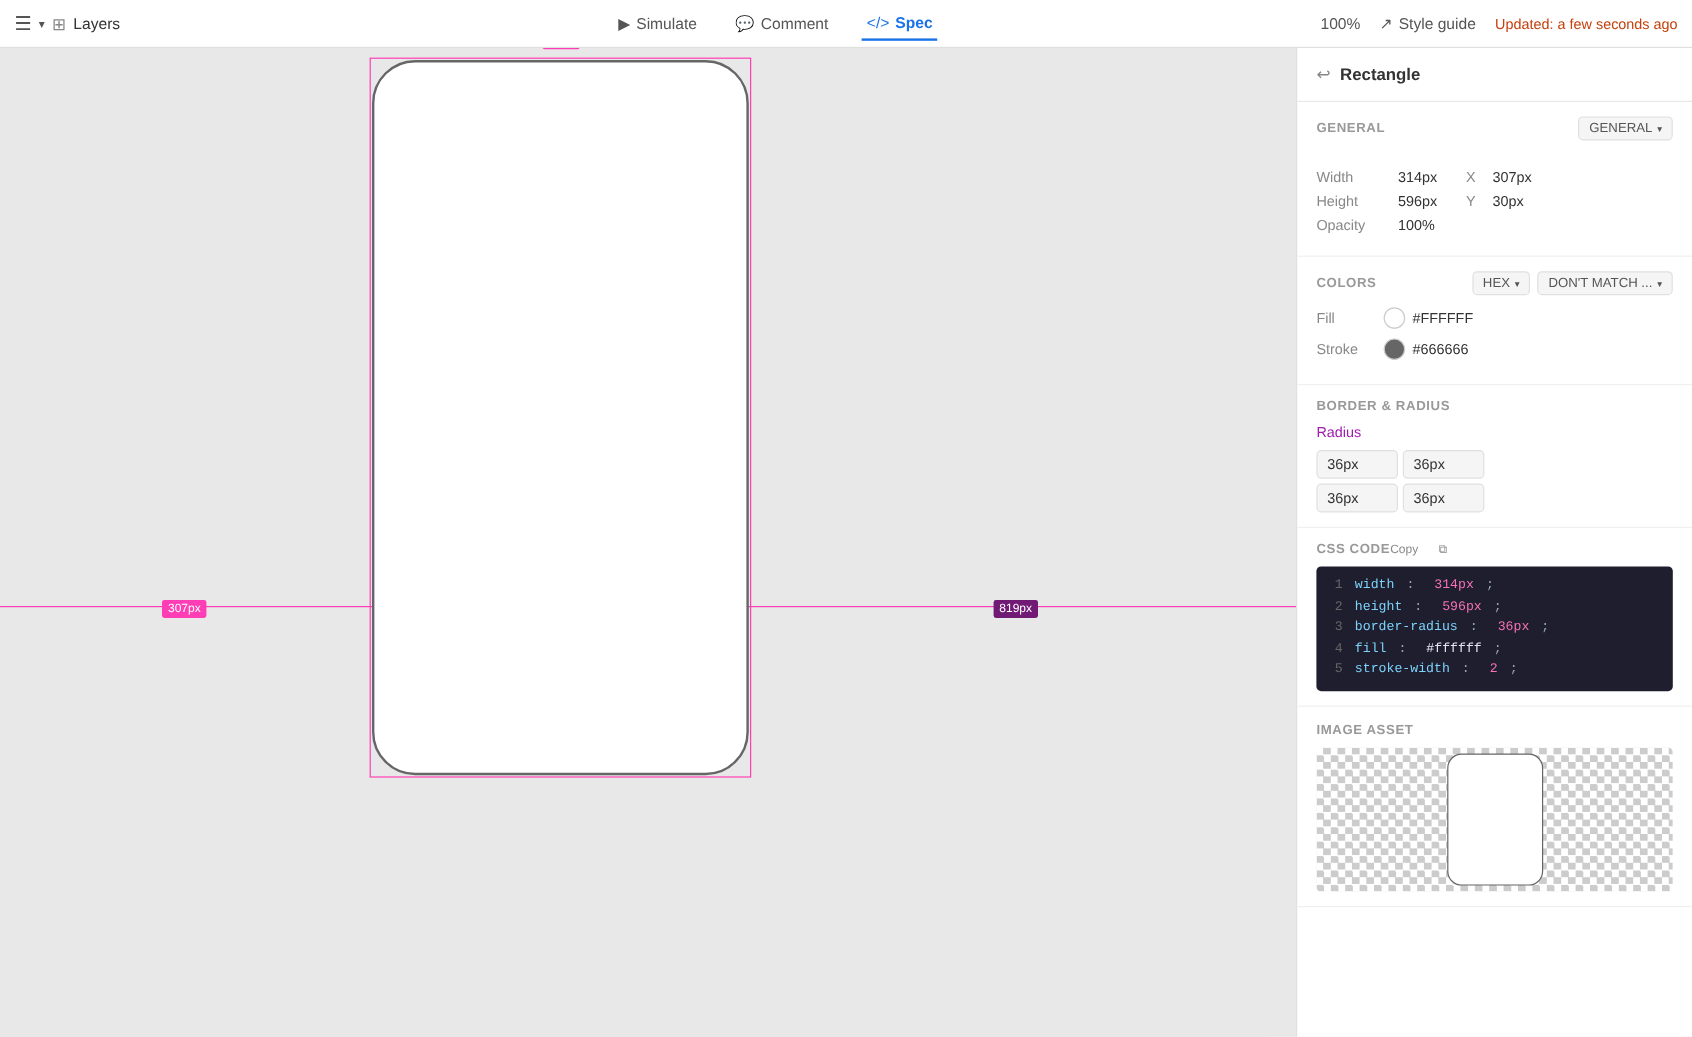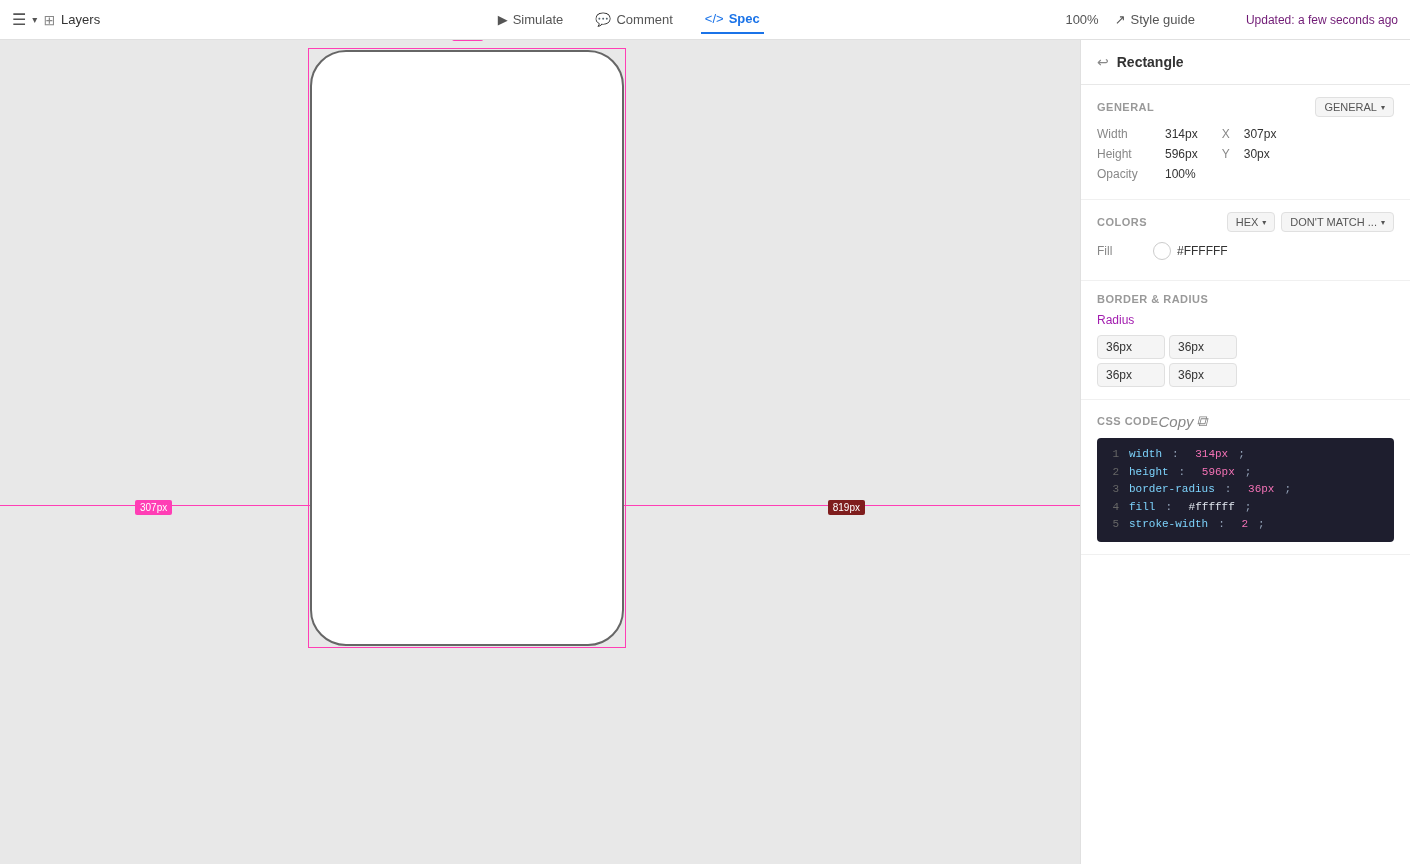--- a/index.html
+++ b/index.html
@@ -59,21 +59,21 @@
     }
     .zoom-level { font-size: 13px; color: #555; cursor: pointer; }
     .style-guide-btn {
       display: flex;
       align-items: center;
       gap: 5px;
       font-size: 13px;
       color: #555;
       cursor: pointer;
     }
-    .updated-text { font-size: 12px; color: #701a75; margin-left: 35px; }
+    .updated-text { font-size: 12px; color: #c2410c; }
 
     
     .main-layout {
       display: flex;
       flex: 1;
       overflow: hidden;
     }
 
     
     .canvas-area {
@@ -141,21 +141,21 @@
       background: #ff3eb5;
       color: white;
       font-size: 10px;
       padding: 2px 5px;
       border-radius: 2px;
     }
     .measure-right-abs {
       position: absolute;
       top: 460px;
       right: 215px;
-      background: #7f1d1d;
+      background: #701a75;
       color: white;
       font-size: 10px;
       padding: 2px 5px;
       border-radius: 2px;
     }
 
     
     .crosshair-h {
       position: absolute;
       top: 465px;
@@ -310,27 +310,26 @@
     .code-value-pink { color: #f472b6; }
     .code-value-white { color: #e2e8f0; }
     .code-punctuation { color: #94a3b8; }
 
     .css-header-row {
       display: flex;
       justify-content: flex-start;
       align-items: center;
     }
     .copy-btn {
-      font-size: 15px;
+      font-size: 10px;
       color: #888;
       cursor: pointer;
       display: flex;
       align-items: center;
-      gap: 3px;
-      font-style: italic;
+      gap: 17px;
     }
 
     
     .image-asset-area {
       width: 100%;
       height: 120px;
       background: repeating-conic-gradient(#ccc 0% 25%, #fff 0% 50%) 0 0 / 12px 12px;
       border-radius: 4px;
       margin-top: 8px;
       display: flex;
@@ -404,21 +403,21 @@
   </div>
 
   <div class="right-panel">
 
     <div class="panel-header">
       <span style="font-size:14px; color:#888;">↩</span>
       <span class="panel-title">Rectangle</span>
     </div>
 
     <div class="panel-section">
-      <div class="section-row" style="margin-bottom:10px;">
+      <div class="section-row" style="margin-bottom:24px;">
         <span class="section-label">GENERAL</span>
         <div class="dropdown-btn">
           <span>GENERAL</span>
           <span class="dropdown-arrow">▾</span>
         </div>
       </div>
 
       <div class="prop-row">
         <span class="prop-label">Width</span>
         <span class="prop-value">314px</span>
@@ -453,20 +452,25 @@
           </div>
         </div>
       </div>
 
       <div class="colors-row">
         <span class="color-prop-label">Fill</span>
         <div class="color-swatch" style="background:#ffffff;"></div>
         <span class="color-value">#FFFFFF</span>
       </div>
 
+      <div class="colors-row">
+        <span class="color-prop-label">Stroke</span>
+        <div class="color-swatch" style="background:#666666;"></div>
+        <span class="color-value">#666666</span>
+      </div>
     </div>
 
     <div class="panel-section">
       <div class="section-row" style="margin-bottom:8px;">
         <span class="section-label">BORDER &amp; RADIUS</span>
       </div>
       <div class="prop-label" style="margin-bottom:3px; font-size:12px; color:#a21caf;">Radius</div>
       <div class="radius-grid">
         <div class="radius-cell">36px</div>
         <div class="radius-cell">36px</div>
@@ -515,15 +519,21 @@
         <div class="code-line">
           <span class="line-num">5</span>
           <span class="code-property">stroke-width</span>
             <span class="code-punctuation">:&nbsp;</span>
             <span class="code-value-pink">2</span>
             <span class="code-punctuation">;</span>
         </div>
       </div>
     </div>
 
+    <div class="panel-section">
+      <span class="section-label">IMAGE ASSET</span>
+      <div class="image-asset-area">
+        <div class="image-asset-preview"></div>
+      </div>
+    </div>
 
   </div>
 </div>
 
 </body></html>

